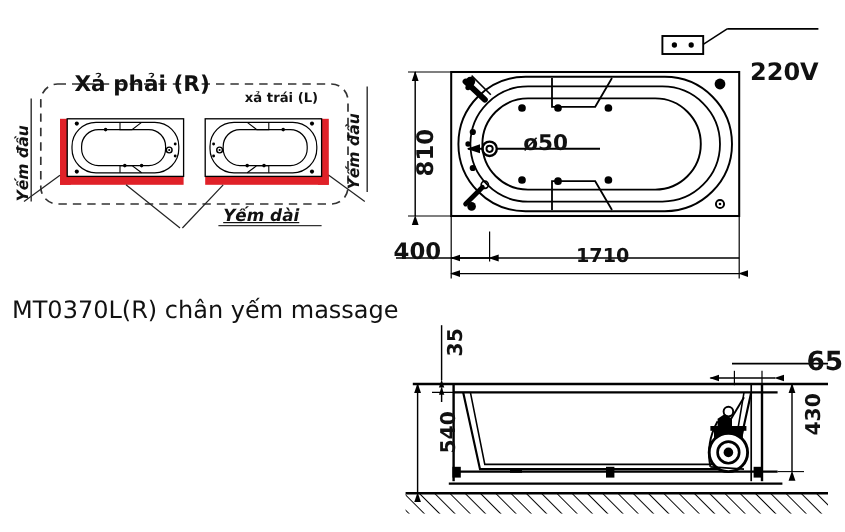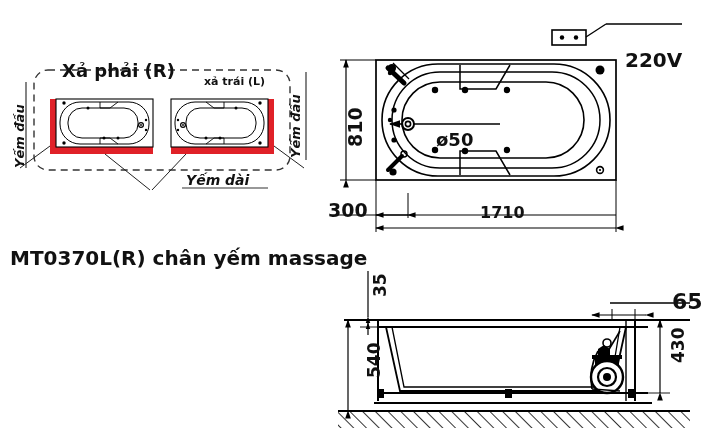--- a/index.html
+++ b/index.html
@@ -8,36 +8,36 @@
     font-family:"DejaVu Sans","Liberation Sans",sans-serif;
     color:#000;
   }
   .abs{position:absolute;}
   .lbl{position:absolute;white-space:nowrap;font-weight:bold;color:#111;}
   .rot90{transform:rotate(-90deg);transform-origin:left top;}
   .ital{font-style:italic;font-weight:bold;}
   svg{display:block;overflow:visible;}
 
   #title-text{
-    left:10px;top:246px;font-size:20px;font-weight:bold;letter-spacing:0px;
+    left:10px;top:246px;font-size:20px;font-weight:normal;letter-spacing:0px;
   }
   #label-220v{left:625px;top:8px;font-size:20px;margin-top:40px;}
   #label-810{left:344px;top:147px;font-size:19px;}
   #label-200{left:328px;top:199px;font-size:19px;}
   #label-1710{left:480px;top:203px;font-size:16px;}
-  #label-d50{left:436px;top:109px;font-size:18px;margin-top:20px;}
+  #label-d50{left:436px;top:109px;font-size:18px;}
   #label-35{left:370px;top:297px;font-size:17px;}
   #label-540{left:364px;top:378px;font-size:17px;}
   #label-65{left:672px;top:289px;font-size:22px;}
   #label-430{left:668px;top:363px;font-size:17px;}
   #label-xa-phai{left:62px;top:60px;font-size:18px;}
   #label-xa-trai{left:185px;top:75px;font-size:11px;margin-left:19px;}
   #label-yem-dau-left{left:12px;top:168px;font-size:13px;}
   #label-yem-dau-right{left:288px;top:158px;font-size:13px;}
-  #label-yem-dai{left:186px;top:172px;font-size:14px;}
+  #label-yem-dai{left:186px;top:172px;font-size:14px;text-decoration:underline;}
 </style>
 </head>
 <body>
 
 <div class="abs" style="left:0px;top:40px;width:320px;height:200px;">
   <svg width="320" height="200" viewBox="0 0 320 200">
 
     <rect x="34" y="30" width="256" height="100" rx="14" ry="14" fill="none" stroke="#333" stroke-width="1.4" stroke-dasharray="7,5"></rect>
 
     <g>
@@ -180,21 +180,21 @@
 
     <g>
       <line x1="0" y1="205" x2="286" y2="205" stroke="#000" stroke-width="1.1"></line>
       <line x1="46" y1="205" x2="78" y2="205" stroke="#000" stroke-width="1.2" marker-start="url(#arrR)" marker-end="url(#arrR)"></line>
       <line x1="78" y1="183" x2="78" y2="208" stroke="#000" stroke-width="1"></line>
     </g>
   </svg>
 </div>
 
 <div class="lbl rot90" id="label-810">810</div>
-<div class="lbl" id="label-200">300</div>
+<div class="lbl" id="label-200">400</div>
 <div class="lbl" id="label-1710">1710</div>
 <div class="lbl" id="label-d50">ø50</div>
 <div class="lbl" id="label-220v">220V</div>
 
 <div class="abs" style="left:330px;top:265px;width:374px;height:178px;">
   <svg width="374" height="178" viewBox="0 0 374 178">
     <defs>
       <marker id="eArr" viewBox="0 0 10 10" refX="1" refY="5" markerWidth="7" markerHeight="7" orient="auto">
         <path d="M0,5 L10,1.6 L10,8.4 z" fill="#000"></path>
       </marker>

